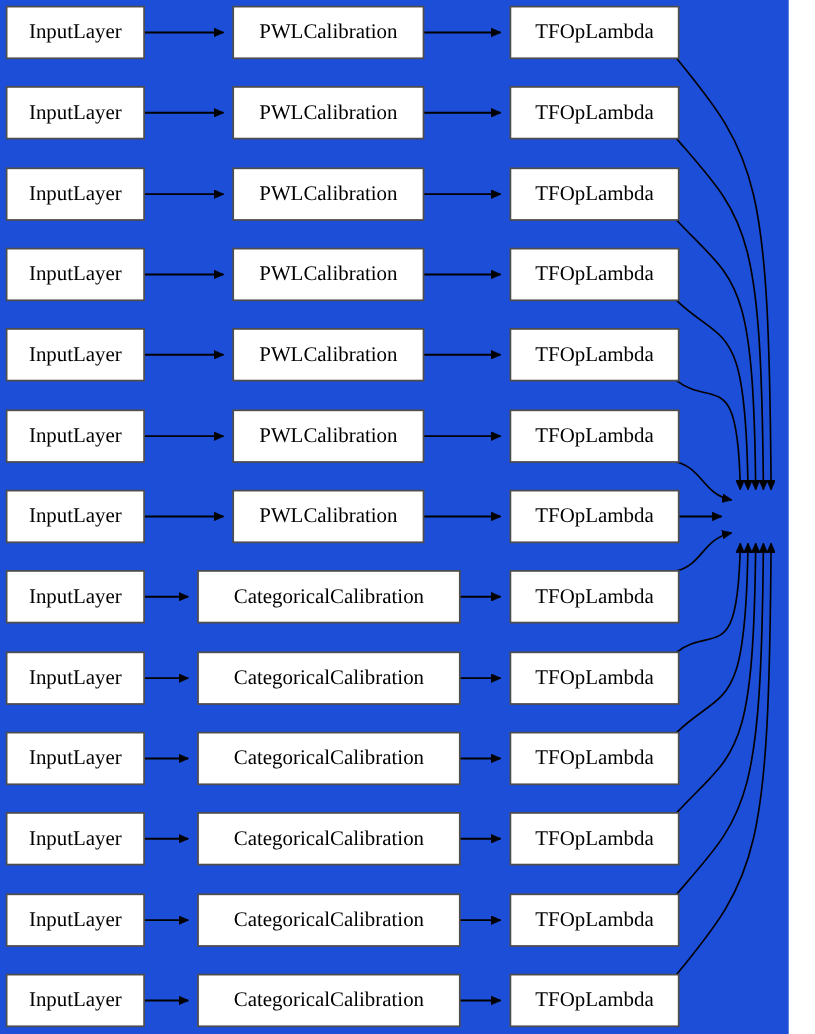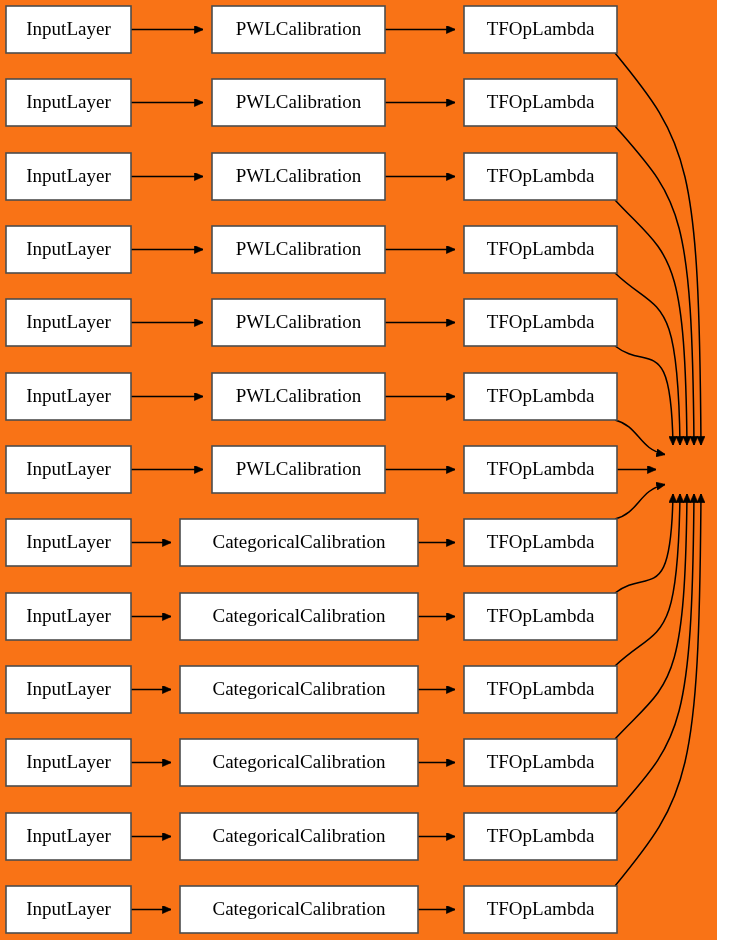--- a/index.html
+++ b/index.html
@@ -4,21 +4,21 @@
 <style>
   html, body {
     margin: 0;
     padding: 0;
     background: #ffffff;
   }
   #canvas {
     position: relative;
     width: 717px;
     height: 940px;
-    background: #f97316;
+    background: #1d4ed8;
     overflow: hidden;
     font-family: "Liberation Serif", "DejaVu Serif", serif;
   }
   svg#graph {
     position: absolute;
     top: 0;
     left: 0;
     width: 741px;
     height: 940px;
     display: block;

